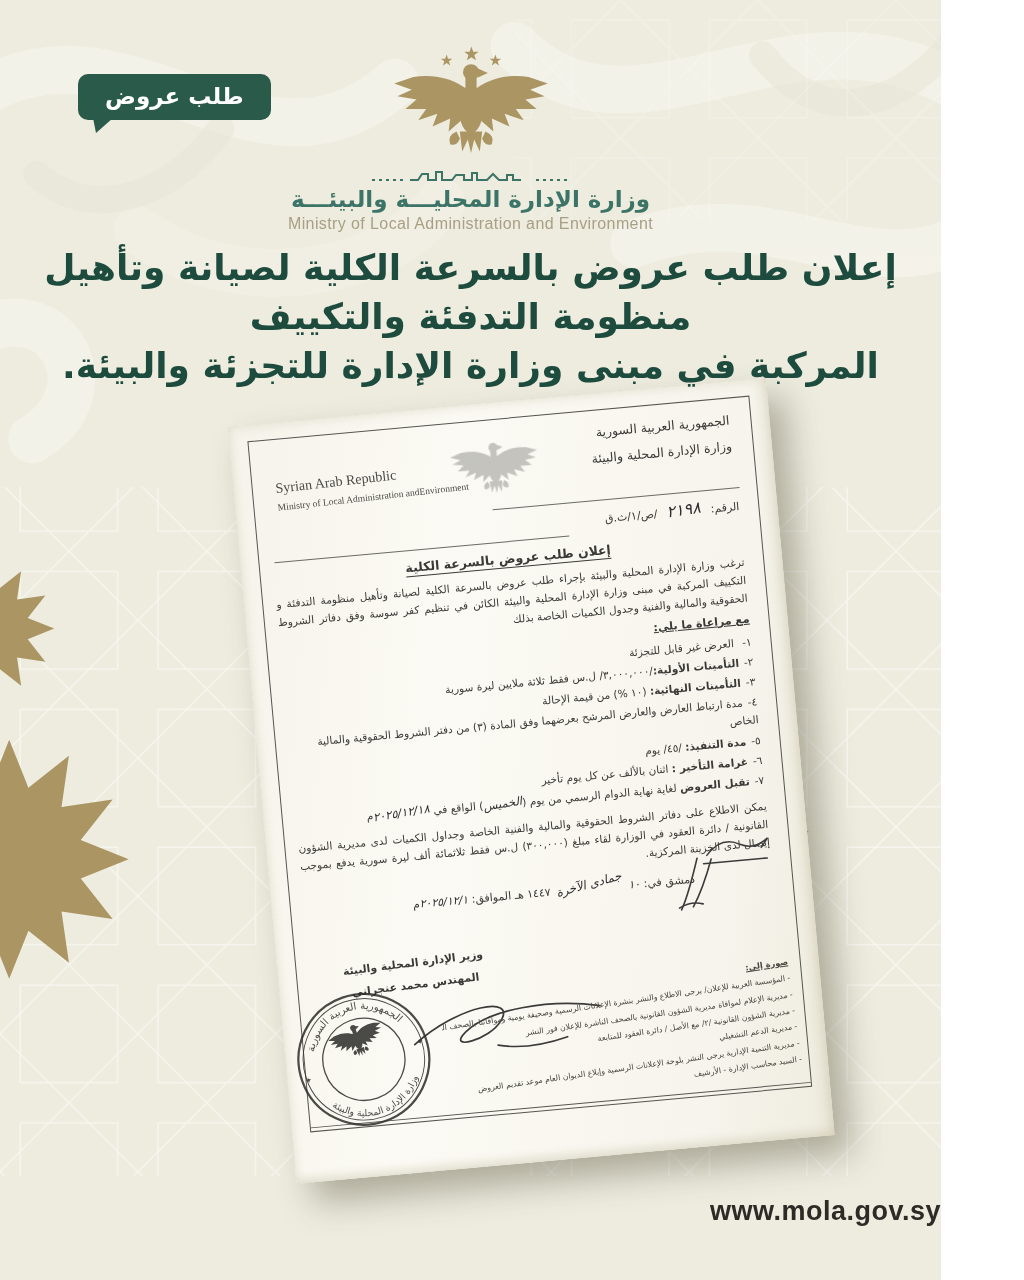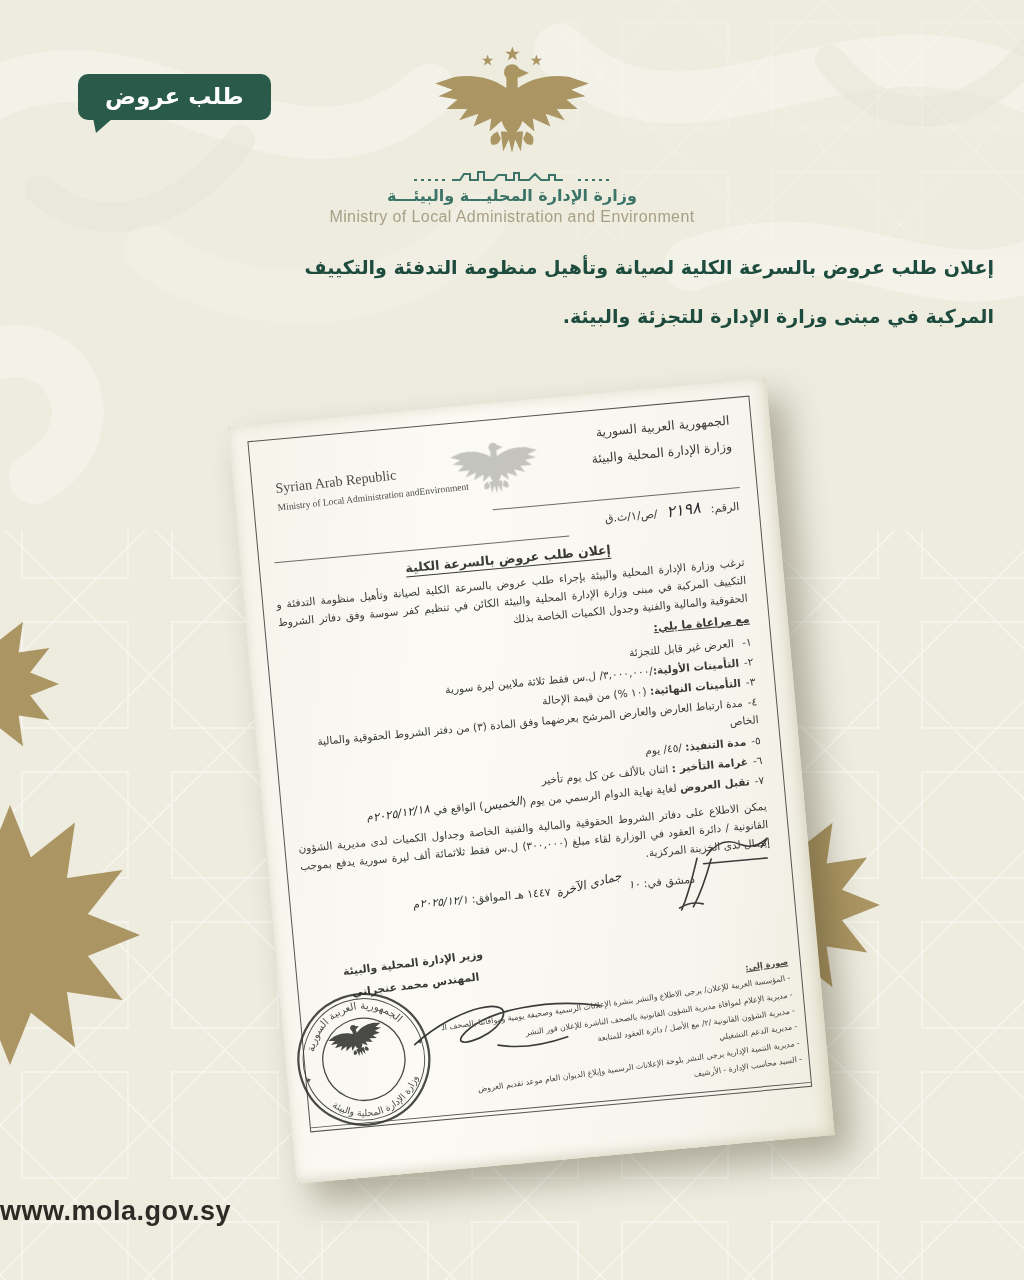--- a/index.html
+++ b/index.html
@@ -2,48 +2,48 @@
 <html lang="ar" style="--bg: #edecdf; --badge-green: #2a5b4a; --headline-green: #1d4b3e; --gold: #ab9562; --teal: #3c7568; --caption-tan: #a89f85; --ink: #3a3a38; --paper: #fbfaf4;"><head>
 <meta charset="utf-8">
 <style>
   html,body{margin:0;padding:0;}
   :root{
     --bg:#edecdf; --badge-green:#2a5b4a; --headline-green:#1d4b3e;
     --gold:#ab9562; --teal:#3c7568; --caption-tan:#a89f85;
     --ink:#3a3a38; --paper:#fbfaf4;
   }
   .poster{
-    position:relative; width:1024px; height:1280px; overflow:hidden;
+    position:relative; width:941px; height:1280px; overflow:hidden;
     background:var(--bg);
     font-family:"DejaVu Sans",sans-serif;
   }
   .bg-svg{position:absolute; inset:0; z-index:0;}
   
   .badge{
     position:absolute; left:78px; top:74px; z-index:5;
     background:var(--badge-green); color:#fff;
     padding:9px 27px 11px; border-radius:10px;
     font-size:23px; font-weight:bold; direction:rtl;
   }
   .badge::after{
     content:""; position:absolute; left:15px; bottom:-13px;
     width:20px; height:15px; background:var(--badge-green);
     clip-path:polygon(0 0,100% 0,15% 100%);
   }
   
   .emblem{position:absolute; top:44px; left:0; right:0; z-index:4; text-align:center;}
   .emblem .eagle{width:176px; height:122px; color:var(--gold);}
   .emblem .skyline{width:205px; height:16px; margin:-2px auto 2px; display:block; color:var(--teal);}
-  .ministry-ar{direction:rtl; color:var(--teal); font-size:16px; font-weight:bold; letter-spacing:0; margin-top:0px;}
+  .ministry-ar{direction:rtl; color:var(--teal); font-size:23px; font-weight:bold; letter-spacing:0; margin-top:0px;}
   .ministry-en{color:var(--caption-tan); font-size:16px; letter-spacing:.4px; margin-top:3px; font-family:"Liberation Sans",sans-serif;}
   
   .headline{
     position:absolute; top:243px; left:30px; right:30px; z-index:4;
-    direction:rtl; text-align:right; color:var(--headline-green);
-    font-size:19px; font-weight:bold; line-height:49px;
+    direction:rtl; text-align:center; color:var(--headline-green);
+    font-size:36px; font-weight:bold; line-height:49px;
   }
   
   .paper{
     position:absolute; left:228px; top:427px; width:540px; height:760px; z-index:3;
     background:linear-gradient(100deg,#f5f3ea,var(--paper) 35%,#f6f4ec 80%,#efecdf);
     transform:rotate(-5.2deg); transform-origin:top left;
     box-shadow:16px 20px 34px rgba(70,62,40,.38), inset -5px 0 14px rgba(170,158,120,.22), inset 0 -4px 10px rgba(170,158,120,.18);
     color:var(--ink);
   }
   .frame{position:absolute; left:18px; right:18px; top:16px; bottom:50px; border:1.4px solid #565450;}
@@ -72,21 +72,21 @@
   .hw-month{transform:rotate(-10deg) translateY(-4px); font-size:12px; margin:0 2px;}
   .sig-block{position:absolute; left:56px; top:540px; width:160px; text-align:center; direction:rtl; font-size:10.8px; font-weight:bold; line-height:2; transform:rotate(-2deg);}
   .stamp{position:absolute; left:8px; top:572px; width:140px; height:140px; color:#2e2e2c; opacity:.86; transform:rotate(-14deg);}
   .scribble1{position:absolute; left:118px; top:588px; width:215px; height:66px; color:#3b3b3b;}
   .scribble2{position:absolute; left:398px; top:468px; width:48px; height:62px; color:#3b3b3b;}
   .scribble3{position:absolute; left:432px; top:450px; width:76px; height:34px; color:#3b3b3b;}
   .cc{position:absolute; right:28px; top:584px; width:352px; direction:rtl; text-align:right; font-size:7.8px; line-height:2.1; transform:rotate(-3deg); color:#45453f;}
   .cc .cc-head{font-weight:bold; text-decoration:underline; font-size:8.2px;}
   .cc div{white-space:nowrap; overflow:hidden;}
   
-  .footer{position:absolute; left:0; right:0; top:1196px; z-index:4; text-align:left;
+  .footer{position:absolute; left:0; right:0; top:1196px; z-index:4; text-align:right;
     font-family:"Liberation Sans",sans-serif; font-size:27px; font-weight:600; color:#2c2b26; letter-spacing:.5px;}
 </style>
 </head>
 <body>
 
 <svg width="0" height="0" style="position:absolute">
   <defs>
     <g id="eagleShape">
       <path id="wingHalf" d="M112,58 C130,42 156,36 182,40 L206,48 L184,56 L202,64 L178,68 L192,80 L166,80 L176,94 L152,86 L158,102 L136,92 L138,108 L122,94 Z"></path>
       <use href="#wingHalf" transform="matrix(-1,0,0,1,220,0)"></use>

